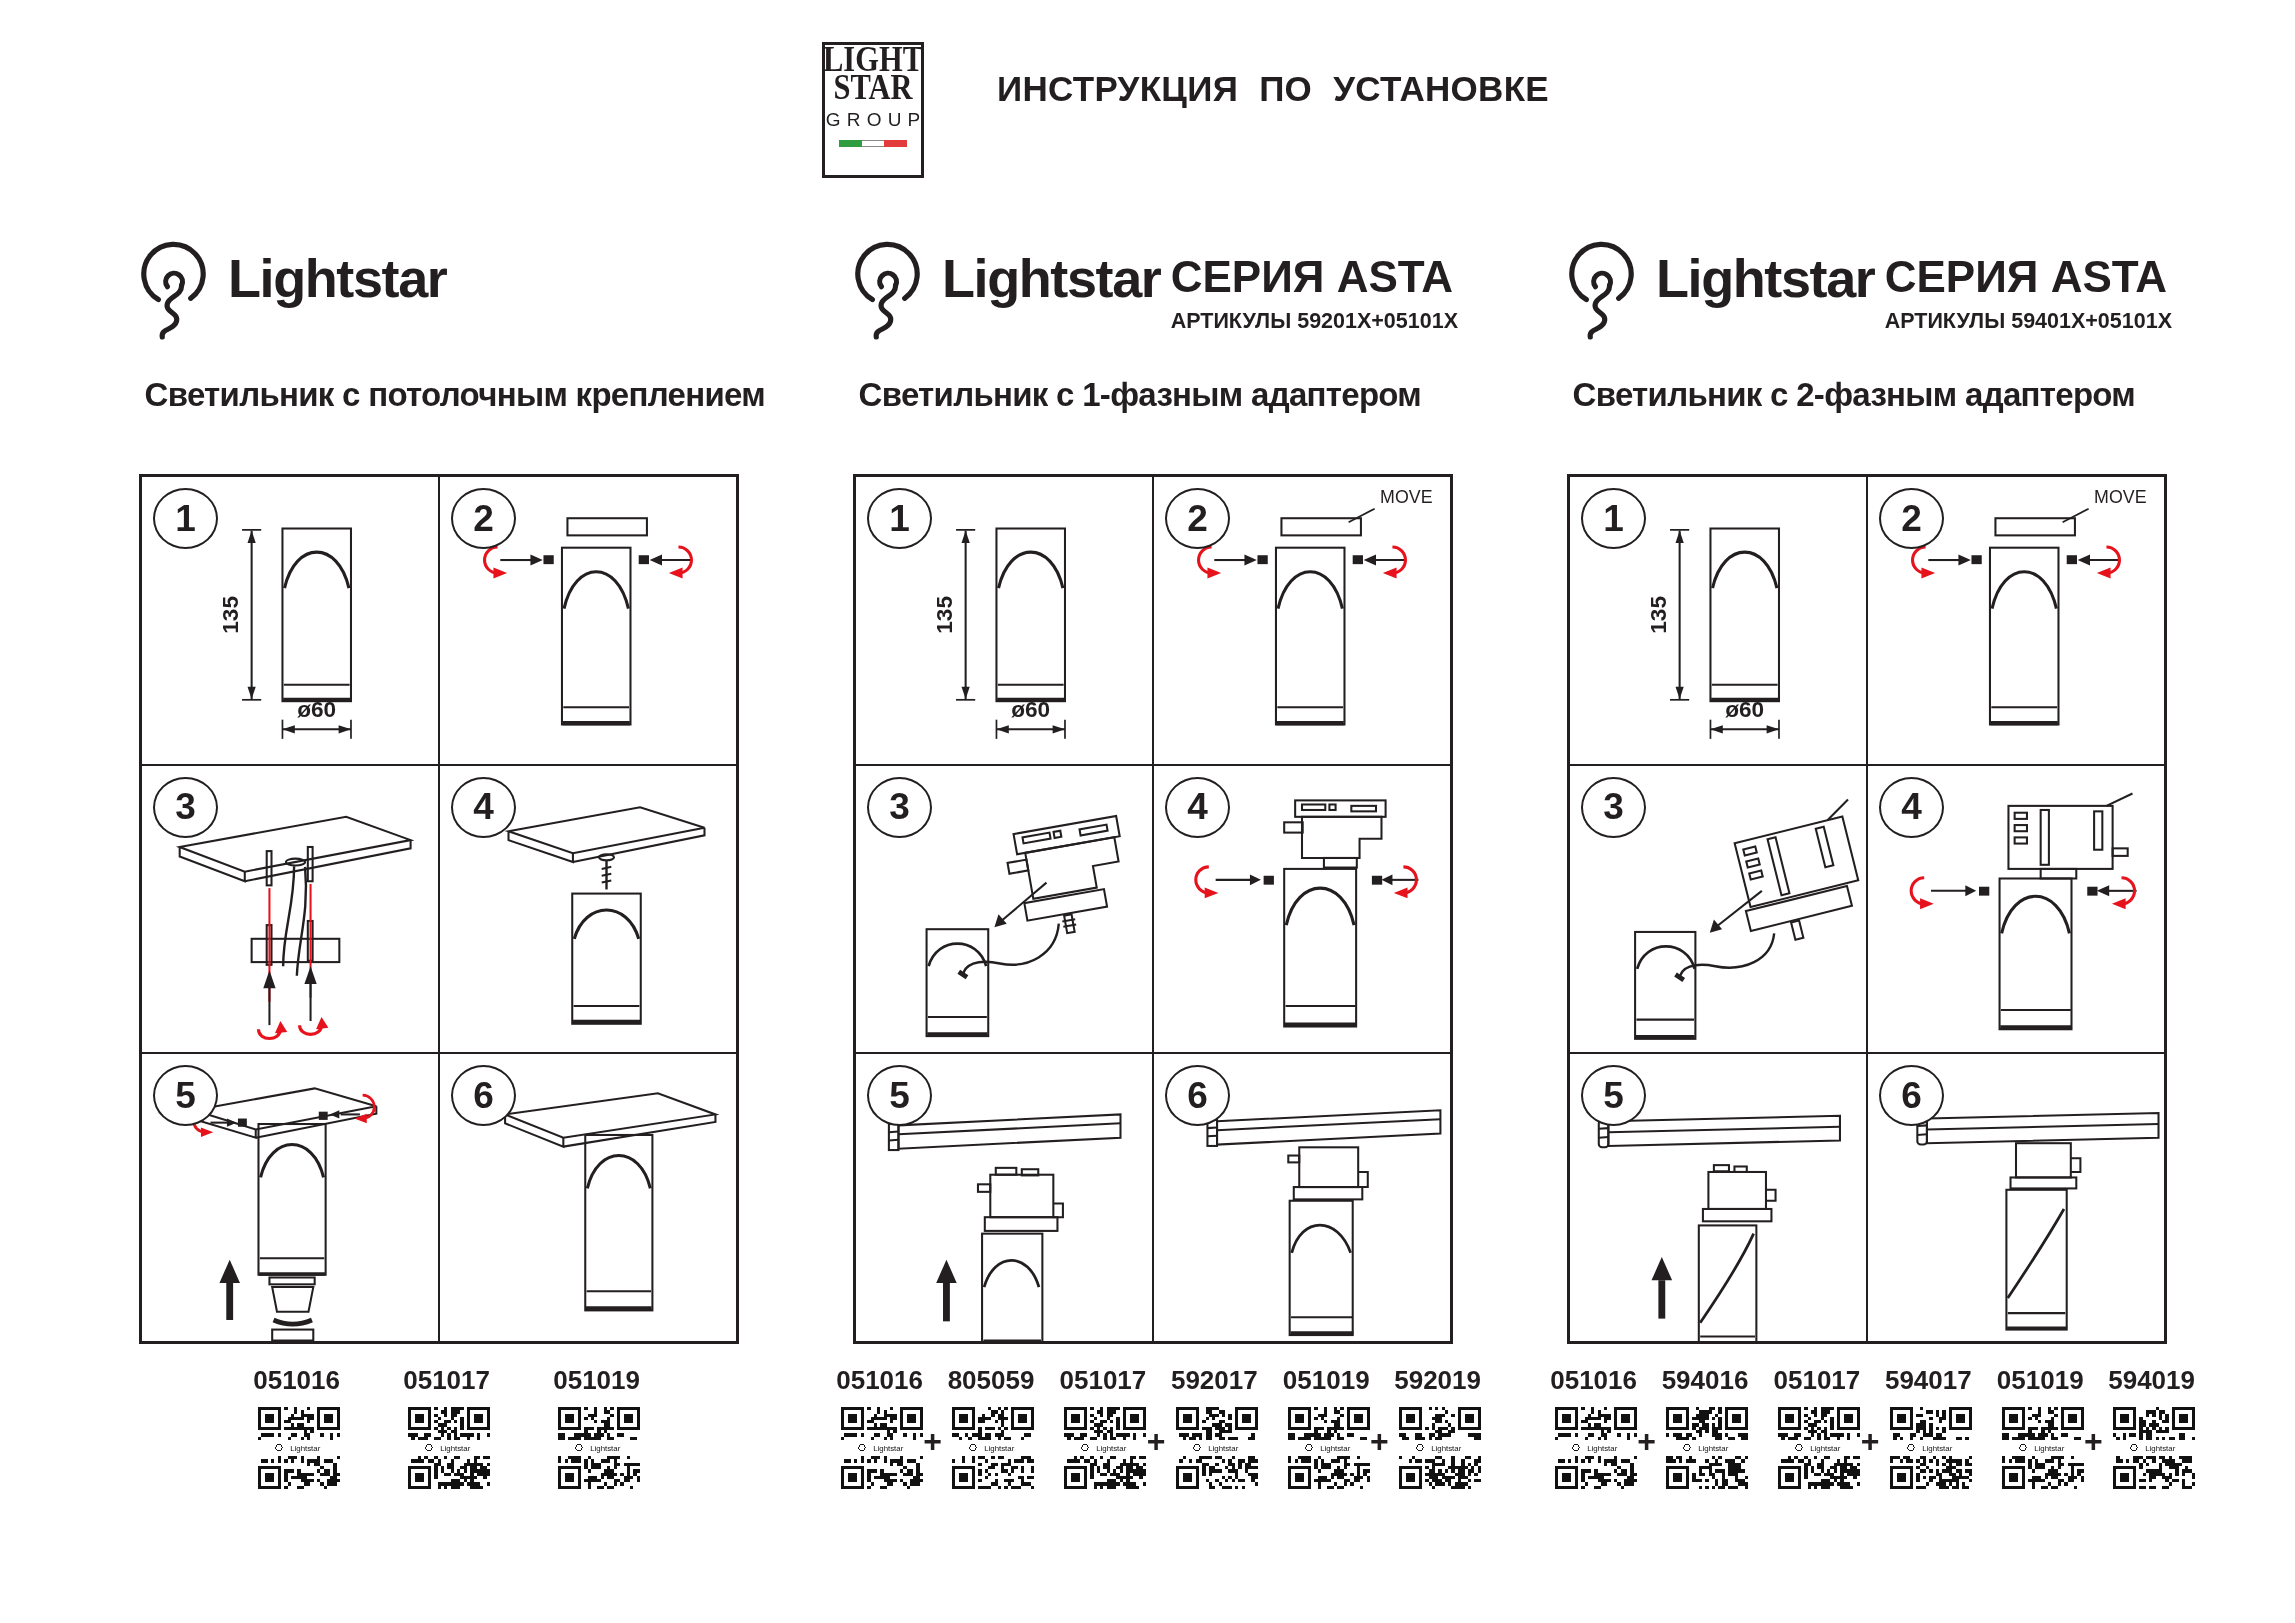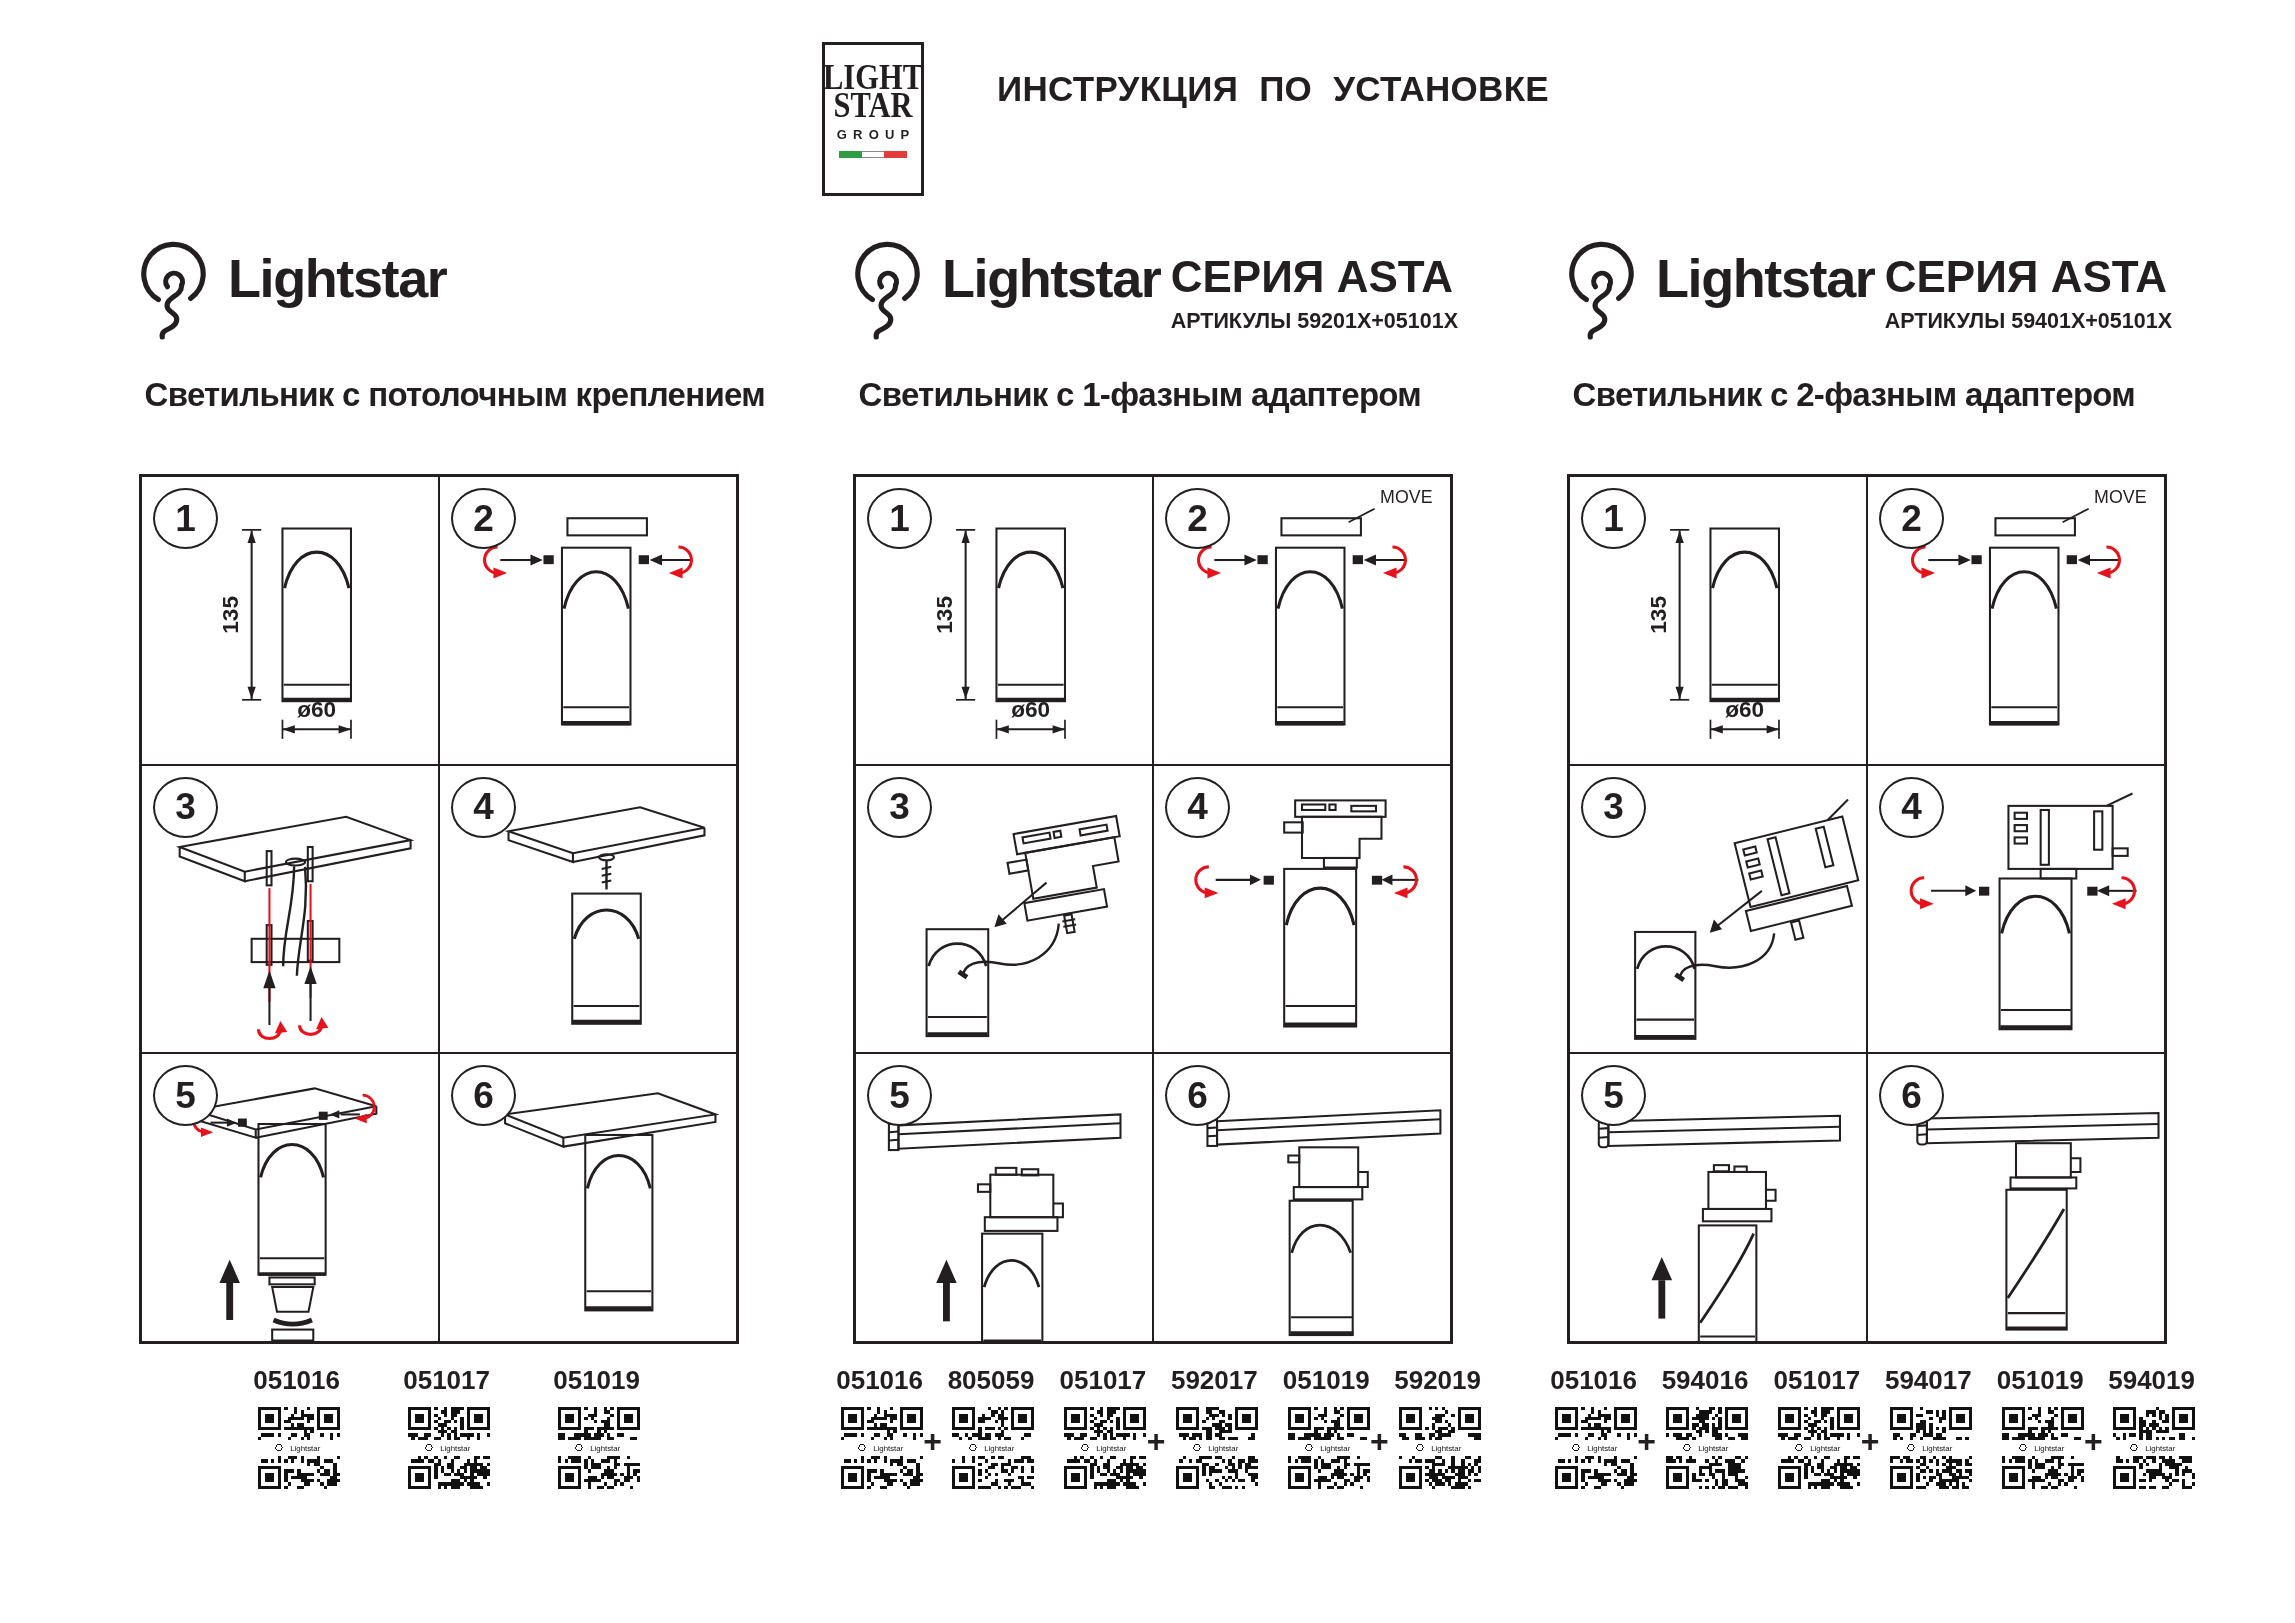--- a/index.html
+++ b/index.html
@@ -2,25 +2,25 @@
 <html style="font-size:11px"><head>
 <meta charset="utf-8">
 <style>
   html,body{margin:0;padding:0;background:#f2f2f2;}
   .sheet{position:relative;width:2295px;height:1623px;background:#ffffff;color:#231f20;
          font-family:"Liberation Sans",sans-serif;overflow:hidden;}
 
   
   .masthead{position:absolute;left:822px;top:42px;display:flex;align-items:flex-start;gap:66px;}
   .logo-box{width:96px;height:130px;border:3.5px solid #231f20;display:flex;flex-direction:column;
-            align-items:center;padding-top:18px;background:#fff;}
+            align-items:center;background:#fff;}
   .logo-box .word{font-family:"Liberation Serif",serif;font-weight:700;font-size:30.5px;line-height:.92;
                   letter-spacing:0;transform:scaleY(1.18);}
-  .logo-box .group{font-family:"Liberation Sans",sans-serif;font-size:13px;letter-spacing:6.2px;
-                   margin:8.3px 0 0 6.2px;font-weight:700;}
+  .logo-box .group{font-family:"Liberation Sans",sans-serif;font-size:19px;letter-spacing:6.2px;
+                   margin:8.3px 0 0 6.2px;font-weight:400;}
   .flag{display:flex;margin-top:8.3px;width:68px;height:7.6px;}
   .flag .seg{flex:1;}
   .flag .seg.white{border-top:1px solid #8a8a8a;border-bottom:1px solid #8a8a8a;}
   .doc-title{font-weight:700;font-size:35px;line-height:1.26;letter-spacing:0.3px;margin-top:25px;}
   .doc-title .l1{word-spacing:11px;margin-left:7px;}
 
   
   .col{position:absolute;top:221px;width:605px;}
   .col-a{left:139px;}.col-b{left:853px;}.col-c{left:1567px;}
   .brand-row{position:absolute;top:7px;left:0;width:100%;height:118px;display:flex;align-items:flex-start;}

